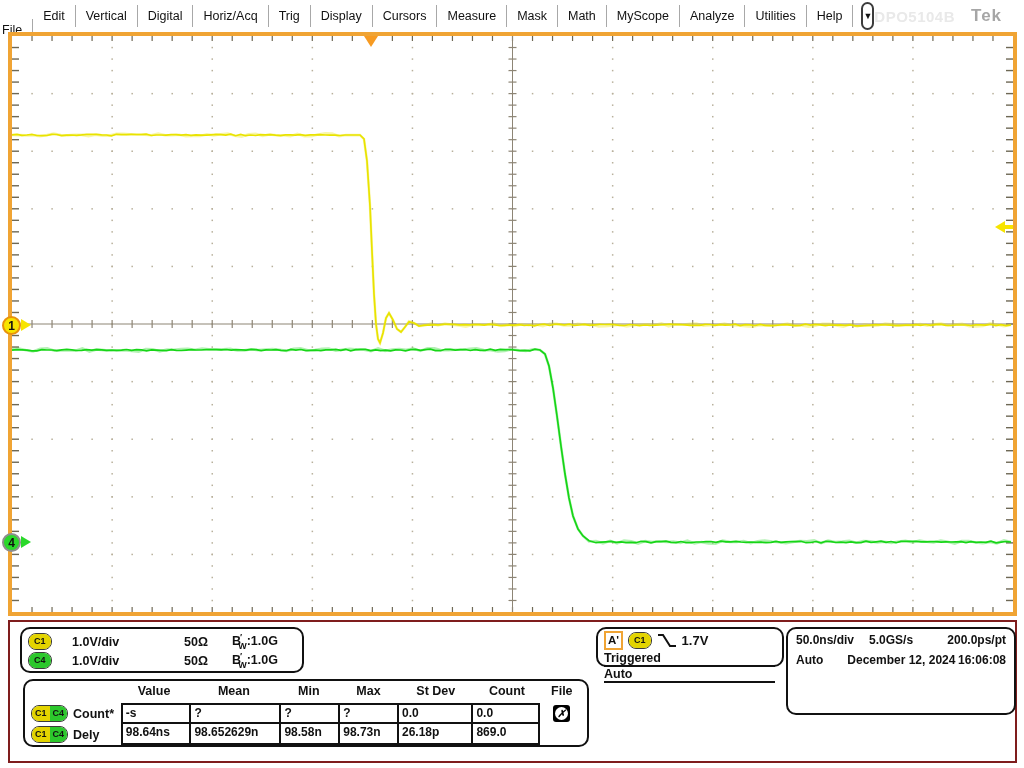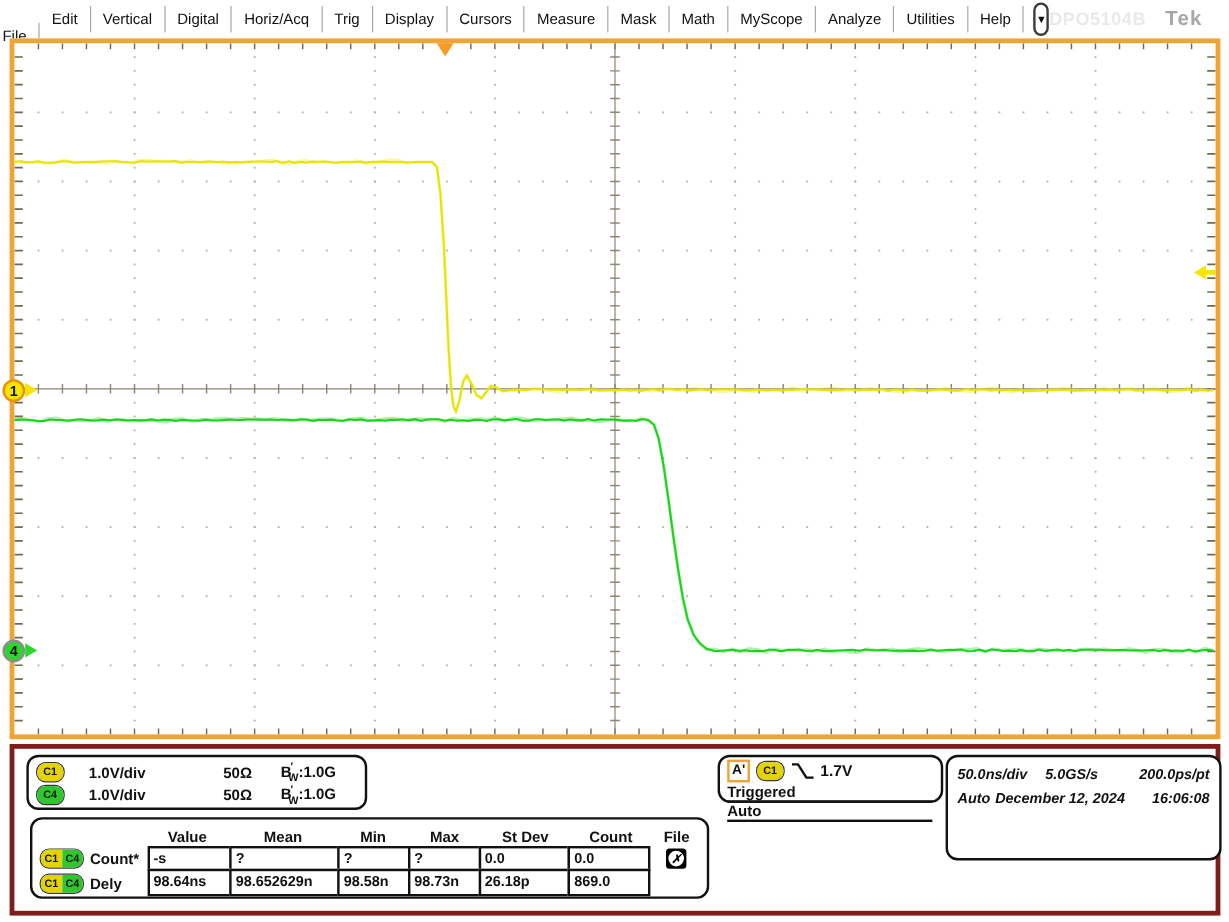--- a/index.html
+++ b/index.html
@@ -23,42 +23,42 @@
   .ch-marker{position:absolute;width:19px;height:19px;border-radius:50%;box-sizing:border-box;display:flex;align-items:center;justify-content:center;font-size:12px;font-weight:bold;color:#111;z-index:5;}
   .ch-marker.ch1{background:#f7e400;border:2px solid #e8920a;}
   .ch-marker.ch4{background:#2ad82a;border:2px solid #8d8d8d;}
   .marker-arrow{position:absolute;width:0;height:0;border-top:6px solid transparent;border-bottom:6px solid transparent;z-index:5;}
   .marker-arrow.ch1{border-left:10px solid #f7e400;}
   .marker-arrow.ch4{border-left:10px solid #2ad82a;}
   .trig-level-arrow{position:absolute;z-index:5;width:18px;height:12px;}
   .trig-level-arrow .head{position:absolute;left:0;top:0;width:0;height:0;border-top:6px solid transparent;border-bottom:6px solid transparent;border-right:10px solid #f7e400;}
   .trig-level-arrow .tail{position:absolute;left:9px;top:4px;width:9px;height:4px;background:#f7e400;}
   
-  .readouts{position:absolute;left:8px;top:620px;width:1009px;height:143px;border:4px solid #7f1d1d;box-sizing:border-box;background:#fff;font-weight:bold;}
+  .readouts{position:absolute;left:8px;top:620px;width:1009px;height:143px;border:2px solid #7f1d1d;box-sizing:border-box;background:#fff;font-weight:bold;}
   .panel{position:absolute;border:2px solid #111;border-radius:10px;background:#fff;box-sizing:border-box;}
   .ch-panel{left:10px;top:5px;width:284px;height:46px;padding:3px 8px 0 6px;}
   .ch-row{display:grid;grid-template-columns:44px 112px 48px 1fr;align-items:center;height:19px;font-size:12.5px;}
   .badge{display:inline-flex;height:15px;border-radius:8px;border:1px solid #3a3a3a;overflow:hidden;font-size:9px;font-weight:bold;line-height:15px;box-shadow:inset 0 3px 2px rgba(255,255,255,.65), inset 0 -4px 4px rgba(0,0,0,.28);vertical-align:middle;}
   .badge span{padding:0 5px;color:#111;}
   .badge .y{background:#e3d400;}
   .badge .g{background:#2cc82c;}
   .badge.multi span{padding:0 3px;}
   .trig-panel{left:586px;top:5px;width:188px;height:40px;padding:2px 7px 0 6px;}
   .trig-row1{display:flex;align-items:center;height:19px;font-size:13px;gap:5px;}
   .asrc{border:2px solid #f0a434;padding:0 2px;height:15px;line-height:15px;font-size:11.5px;font-weight:bold;background:#fff;}
   .trig-row2{display:flex;justify-content:space-between;font-size:12.5px;margin-top:1px;flex-direction:column;}
   .trig-row2 span{border-bottom:2px solid #111;padding-bottom:0px;}
   .acq-panel{left:776px;top:5px;width:230px;height:88px;padding:4px 8px 0 8px;font-size:12px;}
-  .acq-line{display:flex;align-items:center;height:20px;white-space:nowrap;font-style:italic;}
+  .acq-line{display:flex;height:20px;white-space:nowrap;}
   .thermo{position:relative;width:9px;height:17px;margin-left:auto;margin-right:2px;}
   .thermo .stem{position:absolute;left:3px;top:0;width:3.5px;height:11px;background:#000;border-radius:2px;}
   .thermo .bulb{position:absolute;left:1px;top:9px;width:7px;height:7px;background:#000;border-radius:50%;}
   
   .meas-panel{left:13px;top:57px;width:566px;height:68px;padding:3px 4px 0 4px;}
-  .meas-head{display:flex;font-size:12.5px;height:19px;align-items:flex-end;}
+  .meas-head{display:flex;font-size:12.5px;height:19px;align-items:flex-start;}
   .meas-head .h{text-align:center;}
   .meas-row{display:flex;align-items:stretch;height:21px;}
   .meas-label{width:94px;display:flex;align-items:center;gap:5px;font-size:12.5px;padding-left:2px;}
   .meas-cell{border:2px solid #111;margin-left:-2px;background:#fff;font-size:12px;padding:1px 3px 0 3px;box-sizing:border-box;}
   .meas-row + .meas-row .meas-cell{margin-top:-2px;}
   .info-cell{display:flex;align-items:center;justify-content:center;box-sizing:border-box;}
   .info-icon{width:17px;height:17px;background:#000;border-radius:3px;display:flex;align-items:center;justify-content:center;}
   .info-icon .circ{width:13px;height:13px;border-radius:50%;background:#fff;display:flex;align-items:center;justify-content:center;font-size:10px;font-weight:bold;color:#000;font-style:italic;}
 </style>
 </head>
@@ -1230,21 +1230,21 @@
   </div>
 
   <div class="panel acq-panel">
     <div class="acq-line">
       <span>50.0ns/div</span>
       <span style="margin-left:15px;">5.0GS/s</span>
       <span style="margin-left:auto;">200.0ps/pt</span>
     </div>
     <div class="acq-line">
       <span>Auto</span>
-      <span style="margin-left:4px;">December 12, 2024</span>
+      <span style="margin-left:24px;">December 12, 2024</span>
       <span style="margin-left:auto;">16:06:08</span>
     </div>
   </div>
 
   <div class="panel meas-panel" id="meas-panel">
       <div class="meas-head">
         <div style="width: 94px;"></div>
         <div class="h" style="width: 72px;">Value</div>
         <div class="h" style="width: 94px;">Mean</div>
         <div class="h" style="width: 62px;">Min</div>

